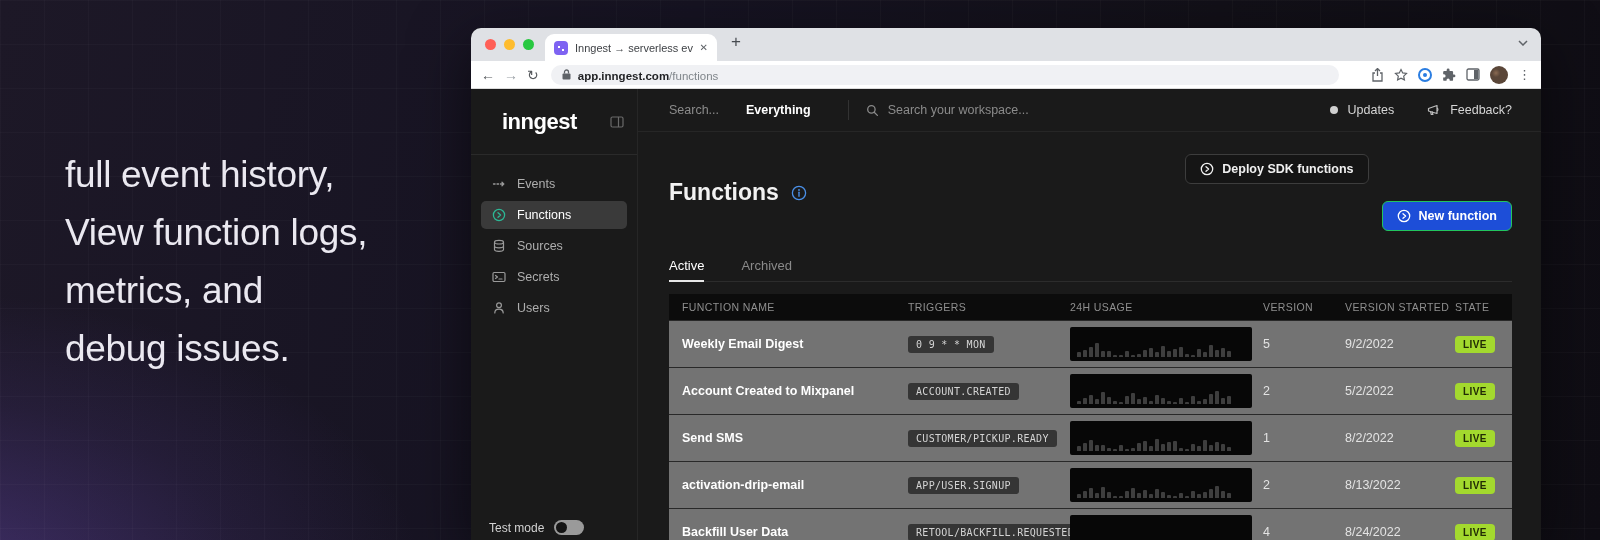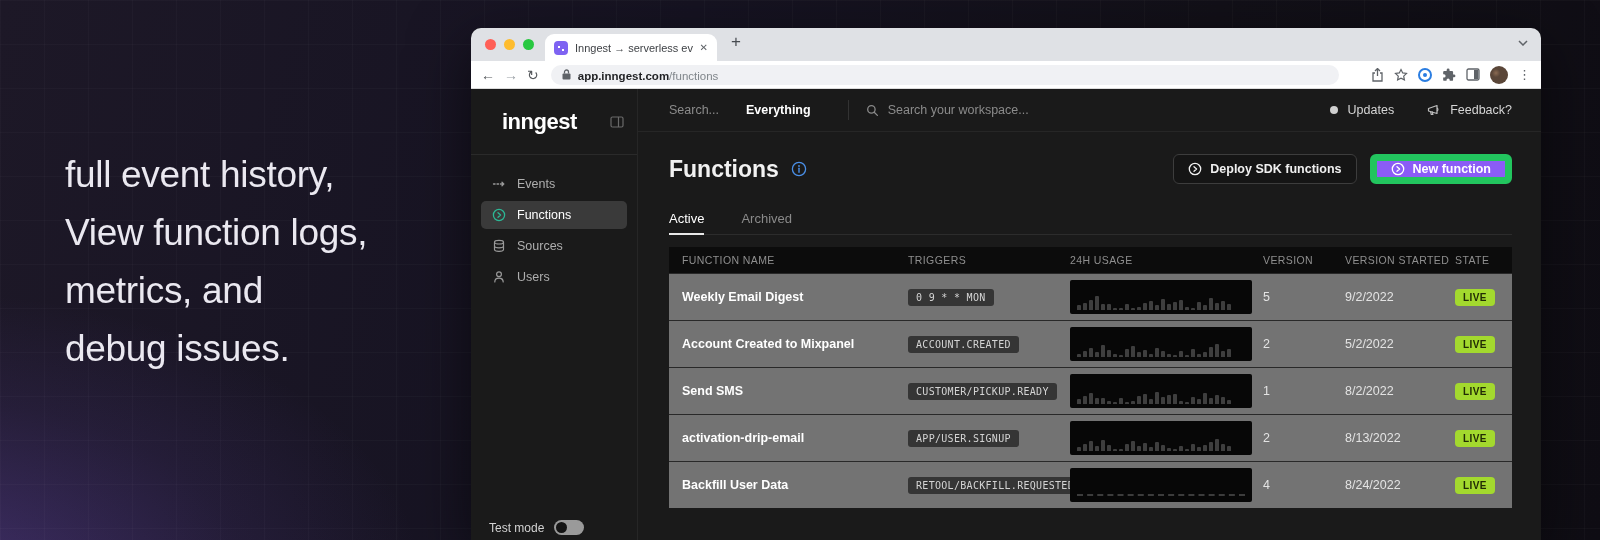--- a/index.html
+++ b/index.html
@@ -91,21 +91,21 @@
   .feedback-label { color:#d6d6d6; margin-left:9px; }
 
   .content { flex:1; padding:22px 29px 0 31px; min-height:0; }
   .page-head { display:flex; align-items:center; }
   .page-title { font-size:23px; font-weight:600; color:#f2f2f2; }
   .info-wrap { margin-left:12px; display:flex; }
   .head-buttons { margin-left:auto; display:flex; gap:13px; }
   .btn { height:30px; border-radius:6px; display:flex; align-items:center; gap:8px;
          font-size:12.5px; font-weight:600; padding:0 14px; cursor:default; white-space:nowrap; }
   .btn-secondary { background:#151515; border:1px solid #3d3d3d; color:#f0f0f0; }
-  .btn-primary { background:#8b5cf6; border:7px solid #22c55e; color:#fff; }
+  .btn-primary { background:#1d4ed8; border:1px solid #22c55e; color:#fff;margin-top:47px; }
 
   .tabs-row { margin-top:27px; border-bottom:1px solid #2c2c2c; display:flex; gap:37px; }
   .page-tab { padding-bottom:8px; font-size:13px; color:#8a8a8a; position:relative; cursor:default; }
   .page-tab.active { color:#fff; }
   .page-tab.active::after { content:""; position:absolute; left:0; bottom:-1px; width:100%; height:2px; background:#e8e8e8; }
 
   .table { margin-top:12px; width:843px; }
   .thead, .trow { display:grid; grid-template-columns:239px 162px 193px 82px 110px 1fr; align-items:center; }
   .thead { height:26px; background:#0c0c0c; color:#8f8f8f; font-size:10.5px; letter-spacing:0.4px; }
   .thead > div:first-child, .trow > div:first-child { padding-left:13px; }
@@ -236,20 +236,30 @@
               <svg width="14" height="14" viewBox="0 0 14 14">
                   <ellipse cx="7" cy="3.2" rx="4.5" ry="1.8" fill="none" stroke="#9a9a9a" stroke-width="1.2"></ellipse>
                   <path d="M2.5 3.2v7.4c0 1 2 1.8 4.5 1.8s4.5-.8 4.5-1.8V3.2M2.5 7c0 1 2 1.8 4.5 1.8S11.5 8 11.5 7" fill="none" stroke="#9a9a9a" stroke-width="1.2"></path>
                 </svg>
             </span>
             <span>Sources</span>
           </div>
           <div class="nav-item">
             <span>
               <svg width="14" height="14" viewBox="0 0 14 14">
+                  <rect x="1" y="2.5" width="12" height="9" rx="1.2" fill="none" stroke="#9a9a9a" stroke-width="1.2"></rect>
+                  <polyline points="3.5,5.5 5.5,7 3.5,8.5" fill="none" stroke="#9a9a9a" stroke-width="1.2" stroke-linecap="round" stroke-linejoin="round"></polyline>
+                  <line x1="7" y1="9" x2="10" y2="9" stroke="#9a9a9a" stroke-width="1.2" stroke-linecap="round"></line>
+                </svg>
+            </span>
+            <span>Secrets</span>
+          </div>
+          <div class="nav-item">
+            <span>
+              <svg width="14" height="14" viewBox="0 0 14 14">
                   <circle cx="7" cy="4.2" r="2.4" fill="none" stroke="#9a9a9a" stroke-width="1.2"></circle>
                   <path d="M2.8 12c0-2.4 1.9-3.8 4.2-3.8s4.2 1.4 4.2 3.8" fill="none" stroke="#9a9a9a" stroke-width="1.2" stroke-linecap="round"></path>
                 </svg>
             </span>
             <span>Users</span>
           </div>
         </nav>
         <div class="testmode">
           <span>Test mode</span>
           <span class="toggle">

